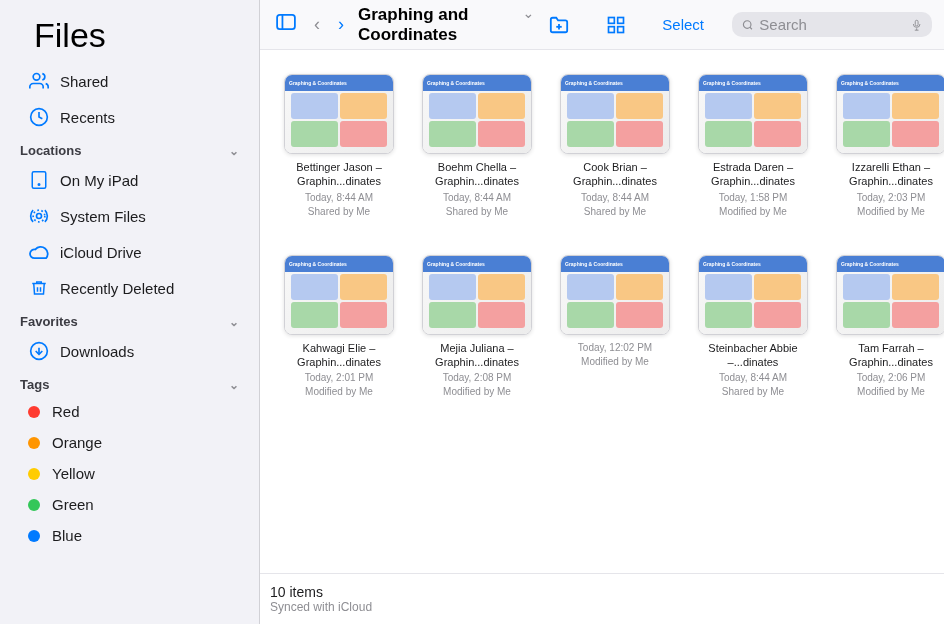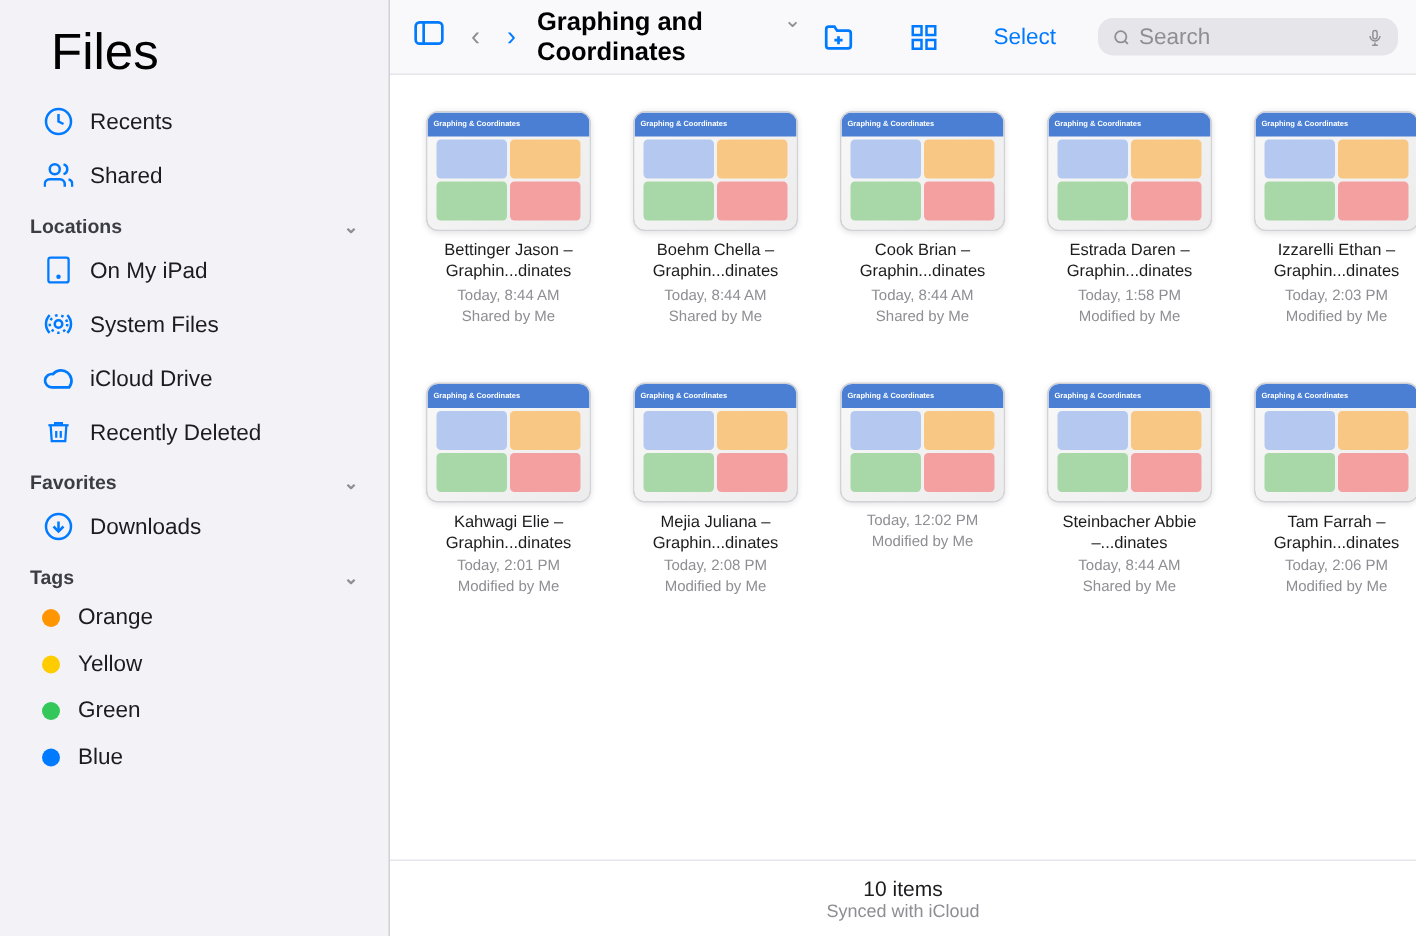--- a/index.html
+++ b/index.html
@@ -270,21 +270,20 @@
     .file-meta {
       font-size: 10px;
       color: #8e8e93;
       text-align: center;
       line-height: 1.4;
     }
 
     
     .status-bar {
       padding: 10px;
-      text-align: center;
       border-top: 1px solid #e5e5ea;
       background: #fff;
     }
 
     .status-count {
       font-size: 14px;
       font-weight: 500;
       color: #1c1c1e;
     }
 
@@ -305,36 +304,36 @@
   </style>
 </head>
 <body>
 
 <div class="sidebar">
   <div class="sidebar-title">Files</div>
 
   <div class="sidebar-item">
     <div class="sidebar-item-icon">
       <svg width="20" height="20" viewBox="0 0 24 24" fill="none" stroke="#007aff" stroke-width="2">
-        <circle cx="12" cy="12" r="10"></circle>
-          <polyline points="12 6 12 12 16 14"></polyline>
-      </svg>
-    </div>
-    <span class="sidebar-item-label">Recents</span>
-  </div>
-  <div class="sidebar-item">
-    <div class="sidebar-item-icon">
-      <svg width="20" height="20" viewBox="0 0 24 24" fill="none" stroke="#007aff" stroke-width="2">
         <path d="M17 21v-2a4 4 0 0 0-4-4H5a4 4 0 0 0-4 4v2"></path>
           <circle cx="9" cy="7" r="4"></circle>
         <path d="M23 21v-2a4 4 0 0 0-3-3.87"></path>
           <path d="M16 3.13a4 4 0 0 1 0 7.75"></path>
       </svg>
     </div>
     <span class="sidebar-item-label">Shared</span>
+  </div>
+  <div class="sidebar-item">
+    <div class="sidebar-item-icon">
+      <svg width="20" height="20" viewBox="0 0 24 24" fill="none" stroke="#007aff" stroke-width="2">
+        <circle cx="12" cy="12" r="10"></circle>
+          <polyline points="12 6 12 12 16 14"></polyline>
+      </svg>
+    </div>
+    <span class="sidebar-item-label">Recents</span>
   </div>
 
   <div class="sidebar-section-label">
     <span>Locations</span>
     <span class="chevron-icon">⌄</span>
   </div>
 
   <div class="sidebar-item">
     <div class="sidebar-item-icon">
       <svg width="18" height="20" viewBox="0 0 24 24" fill="none" stroke="#007aff" stroke-width="2">
@@ -391,20 +390,24 @@
       </svg>
     </div>
     <span class="sidebar-item-label">Downloads</span>
   </div>
 
   <div class="sidebar-section-label">
     <span>Tags</span>
     <span class="chevron-icon">⌄</span>
   </div>
 
+  <div class="sidebar-item">
+    <div class="tag-dot" style="background:#ff3b30"></div>
+    <span class="sidebar-item-label">Red</span>
+  </div>
   <div class="sidebar-item">
     <div class="tag-dot" style="background:#ff9500"></div>
     <span class="sidebar-item-label">Orange</span>
   </div>
   <div class="sidebar-item">
     <div class="tag-dot" style="background:#ffcc00"></div>
     <span class="sidebar-item-label">Yellow</span>
   </div>
   <div class="sidebar-item">
     <div class="tag-dot" style="background:#34c759"></div>

